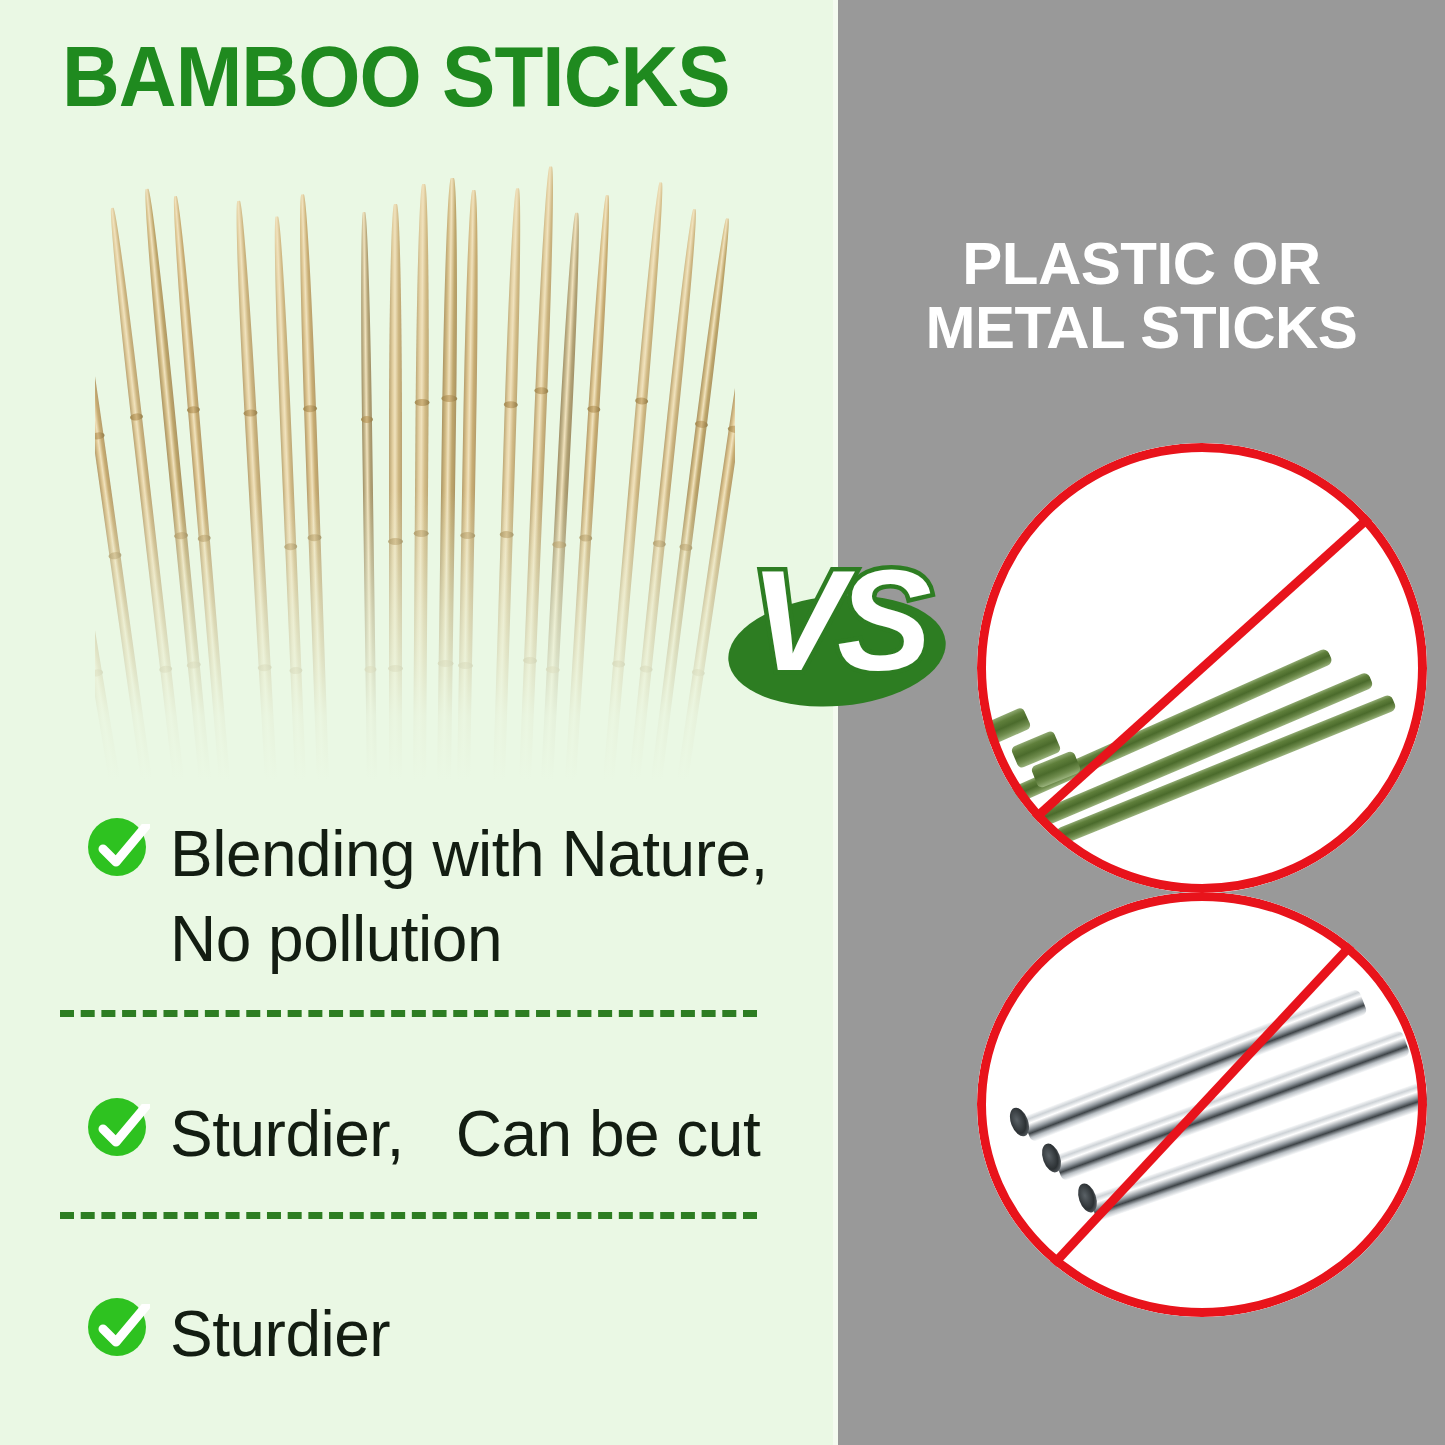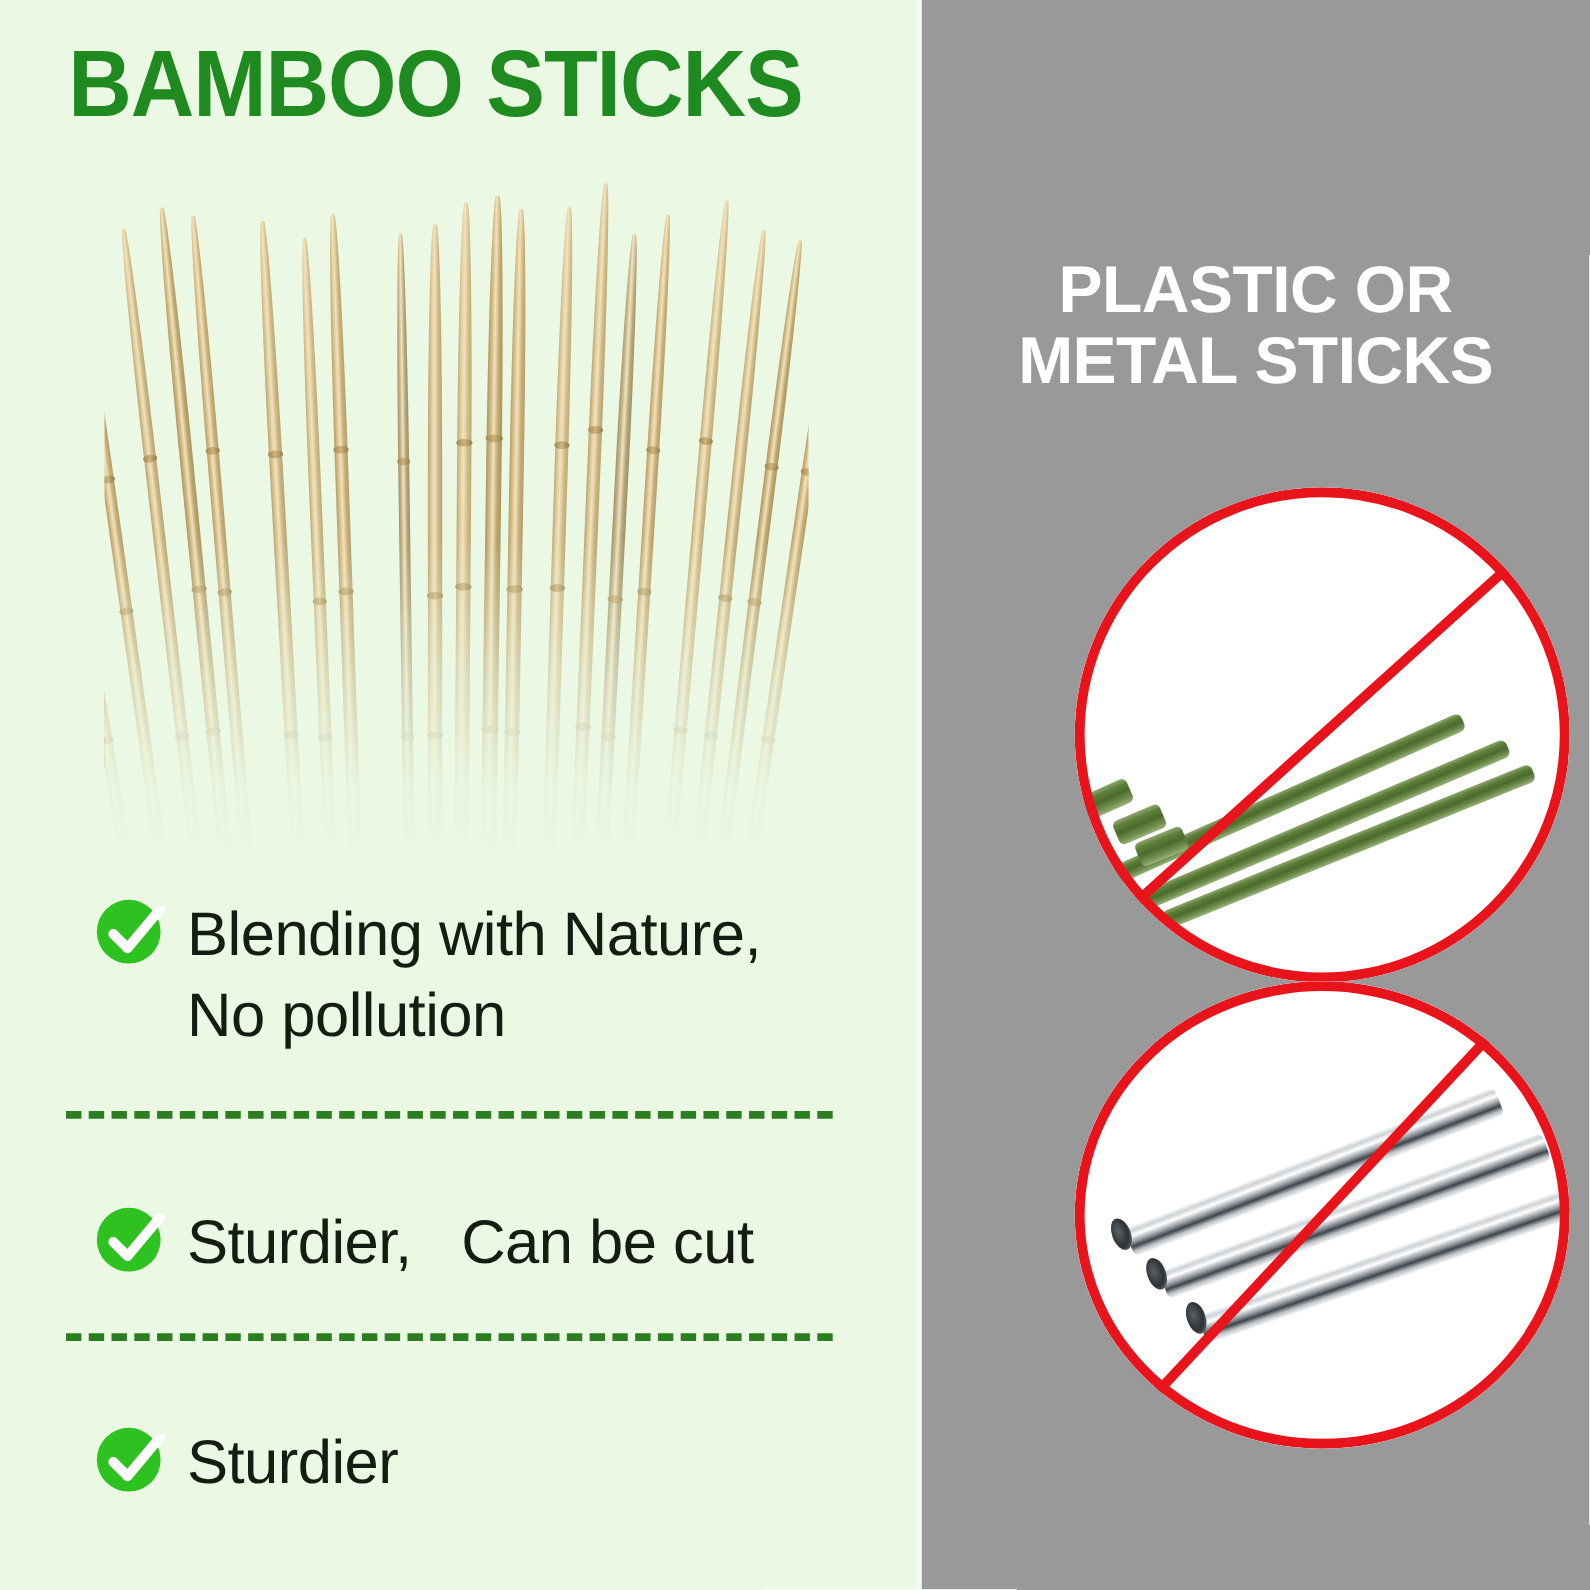--- a/index.html
+++ b/index.html
@@ -96,21 +96,21 @@
   }
   .check-icon .disc{
     position:absolute;left:0;top:0;width:58px;height:58px;border-radius:50%;
     background:#2ec220;
   }
   .check-icon .tick{
     position:absolute;left:8px;top:6px;width:54px;height:48px;
   }
   .benefit-text{
     margin-left:20px;
-    font-size:56px;line-height:1.33;
+    font-size:64px;line-height:1.33;
     color:#131d12;
     letter-spacing:-0.5px;
     white-space:pre-wrap;
   }
 
   
   .dash-sep{
     position:absolute;left:60px;width:697px;height:0;
     border-top:7px dashed #2d7d22;
   }
@@ -320,14 +320,18 @@
       <div class="rod rod-metal" style="left:70px;top:200px;width:370px;height:27px;transform:rotate(-20deg);"></div>
       <div class="metal-end" style="left:66px;top:251px;width:17px;height:30px;transform:rotate(-20deg);"></div>
 
       <div class="rod rod-metal" style="left:106px;top:243px;width:372px;height:27px;transform:rotate(-19deg);"></div>
       <div class="metal-end" style="left:102px;top:291px;width:17px;height:30px;transform:rotate(-19deg);"></div>
     </div>
     <div class="ban-slash" style="transform:translate(-50%,-50%) rotate(43deg);height:118%;"></div>
     <div class="ban-ring"></div>
   </div>
 
+  <div class="vs-badge">
+    <div class="vs-blob"></div>
+    <div class="vs-text">VS</div>
+  </div>
 
 </div>
 
 </body></html>

